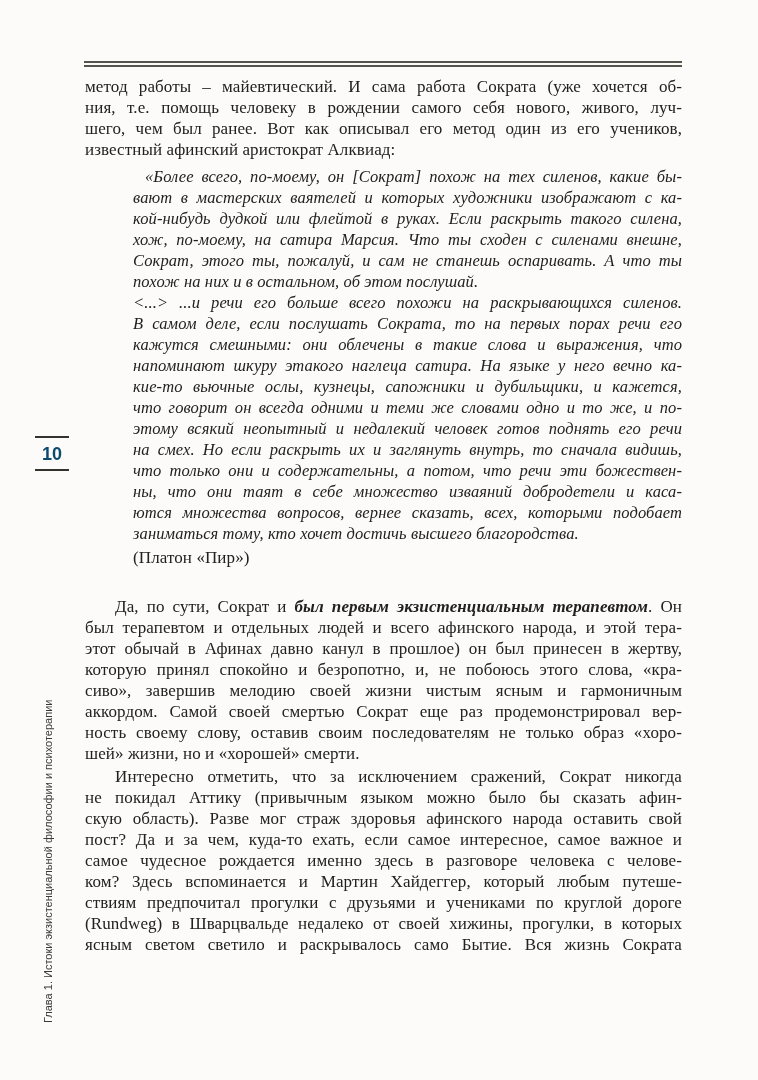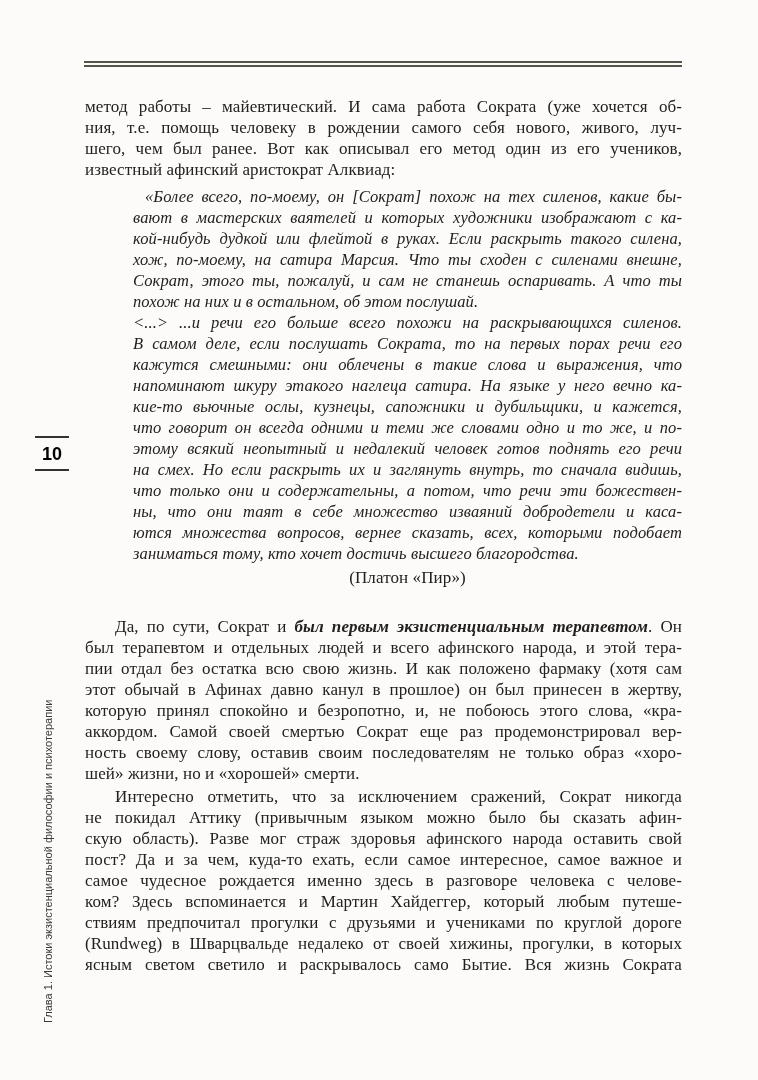--- a/index.html
+++ b/index.html
@@ -14,53 +14,53 @@
   
   .rule-top{
     position:absolute;left:84px;top:61px;width:598px;height:6px;
     box-sizing:border-box;
     border-top:2px solid #57544c;
     border-bottom:2px solid #57544c;
   }
 
   
   .content{
-    position:absolute;left:85px;top:96px;width:597px;
+    position:absolute;left:85px;top:76px;width:597px;
     font-size:17px;line-height:21px;
     letter-spacing:.1px;
   }
   .ln{text-align:justify;text-align-last:justify;}
   .ln-last{text-align-last:left;}
 
   .para{margin:0;}
   .quote{
     margin:6px 0 0 48px;width:549px;
     font-style:italic;font-size:16.5px;line-height:21px;
   }
   .quote-p1 .ln:first-child{text-indent:12px;}
   .attribution{
-    margin-top:3px;text-align:center;font-style:normal;
+    margin-top:3px;text-align:left;font-style:normal;
     font-size:17px;line-height:21px;
   }
   .para-2{margin-top:28px;}
   .para-3{margin-top:2px;}
   .first-ln{text-indent:30px;}
   .indent-lines .ln:first-child{text-indent:30px;}
   .bi{font-weight:bold;font-style:italic;}
 
   
   .pagenum-block{
     position:absolute;left:35px;top:436px;width:34px;
     text-align:center;
     font-family:"Liberation Sans","DejaVu Sans",sans-serif;
   }
   .pn-rule{height:2px;background:#34322d;}
   .pn-num{
     display:block;margin:5px 0 4px 0;
-    font-size:18px;font-weight:600;color:#000000;line-height:22px;
+    font-size:18px;font-weight:600;color:#0c4a6e;line-height:22px;
   }
 
   
   .chapter-vertical{
     position:absolute;left:42px;top:1023px;width:342px;height:13px;
     transform:rotate(-90deg);transform-origin:0 0;
     font-family:"Liberation Sans","DejaVu Sans",sans-serif;
     font-size:11px;line-height:13px;color:#3a3937;
     white-space:nowrap;
   }
@@ -112,23 +112,23 @@
           <div class="ln">ются множества вопросов, вернее сказать, всех, которыми подобает</div>
           <div class="ln ln-last">заниматься тому, кто хочет достичь высшего благородства.</div>
         </div>
       <div class="attribution">(Платон «Пир»)</div>
     </div>
 
     <div class="para para-2">
       <div class="ln first-ln"><span>Да, по сути, Сократ и </span><span class="bi">был первым экзистенциальным терапевтом</span><span>. Он</span></div>
       <div>
           <div class="ln">был терапевтом и отдельных людей и всего афинского народа, и этой тера-</div>
-          <div class="ln">пии отдал без остатка всю свою жизнь. И как положено фармаку (хотя сам</div>
           <div class="ln">этот обычай в Афинах давно канул в прошлое) он был принесен в жертву,</div>
           <div class="ln">которую принял спокойно и безропотно, и, не побоюсь этого слова, «кра-</div>
+          <div class="ln">сиво», завершив мелодию своей жизни чистым ясным и гармоничным</div>
           <div class="ln">аккордом. Самой своей смертью Сократ еще раз продемонстрировал вер-</div>
           <div class="ln">ность своему слову, оставив своим последователям не только образ «хоро-</div>
           <div class="ln ln-last">шей» жизни, но и «хорошей» смерти.</div>
         </div>
     </div>
 
     <div class="para para-3 indent-lines">
         <div class="ln">Интересно отметить, что за исключением сражений, Сократ никогда</div>
         <div class="ln">не покидал Аттику (привычным языком можно было бы сказать афин-</div>
         <div class="ln">скую область). Разве мог страж здоровья афинского народа оставить свой</div>

